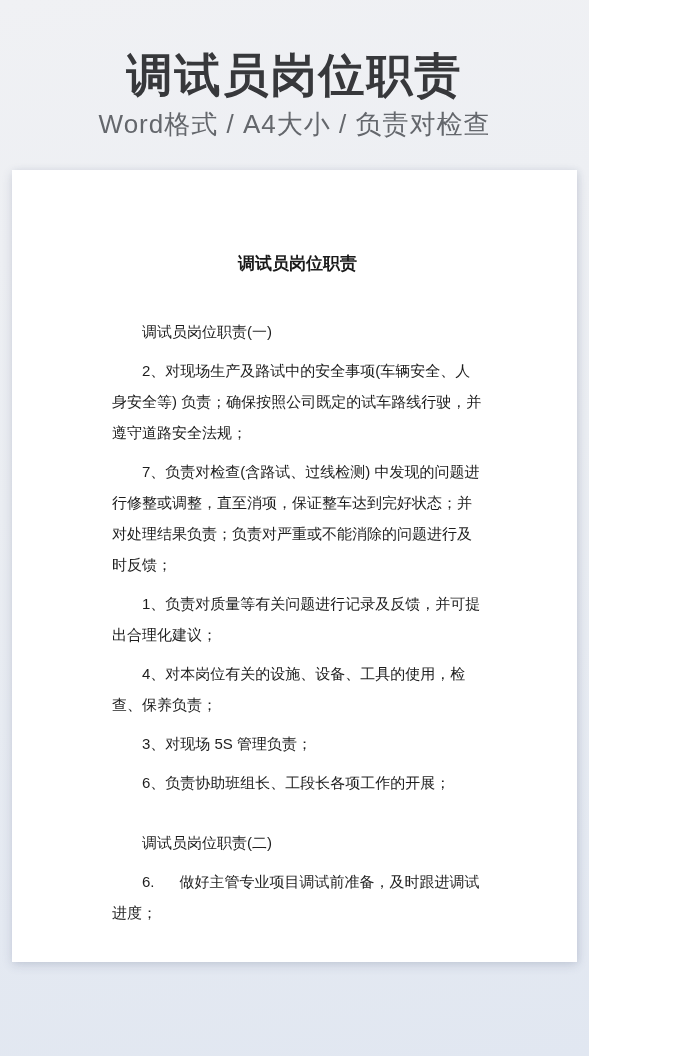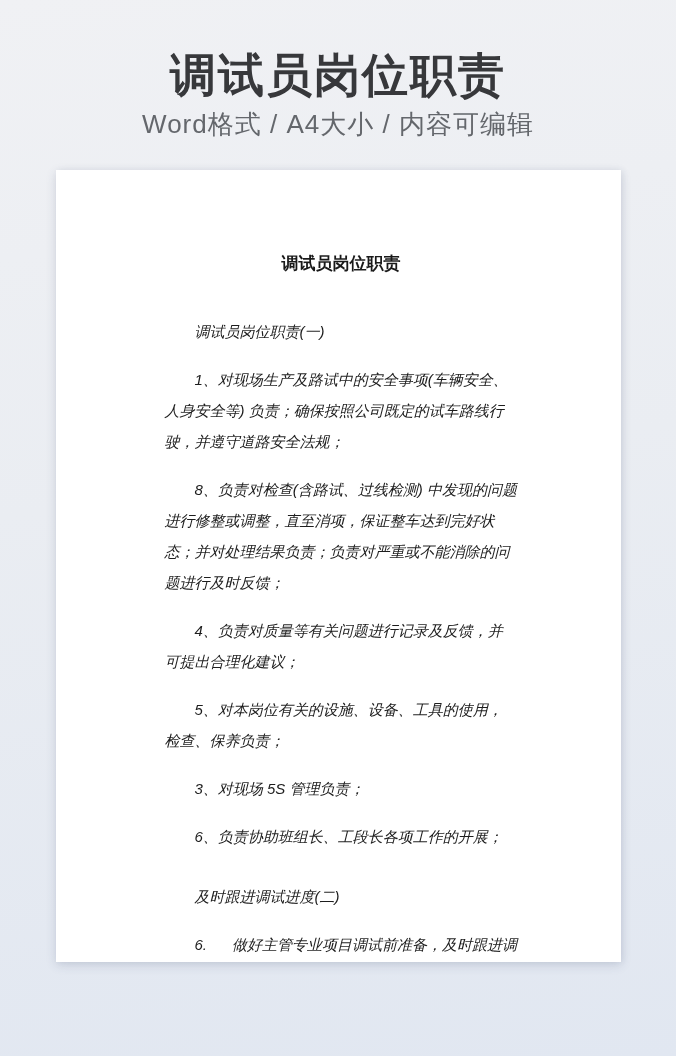--- a/index.html
+++ b/index.html
@@ -6,21 +6,21 @@
     margin: 0;
     padding: 0;
   }
   body {
     width: 676px;
     height: 1056px;
     font-family: "Liberation Sans", "DejaVu Sans", sans-serif;
     overflow: hidden;
   }
   .canvas {
-    width: 676px;
+    width: 589px;
     height: 1056px;
     background: linear-gradient(172deg, #f0f1f4 0%, #eaedf2 45%, #e1e7f1 100%);
   }
   .banner {
     text-align: center;
     padding-top: 52px;
   }
   .banner-title {
     font-size: 46px;
     font-weight: 800;
@@ -54,57 +54,56 @@
     line-height: 24px;
   }
   .doc-body {
     margin-top: 40px;
     font-size: 15px;
     font-weight: 500;
     color: #1d1d1d;
     line-height: 31px;
   }
   .para {
-    margin: 17px;
+    margin: 8px;
     text-indent: 2em;
     white-space: pre-wrap;
-    font-style: italic;
   }
   .section-gap {
     margin-top: 29px;
   }
 </style>
 </head>
 <body>
 
 <div class="canvas">
 
   <div class="banner">
     <div class="banner-title">调试员岗位职责</div>
-    <div class="banner-subtitle">Word格式 / A4大小 / 内容可编辑</div>
+    <div class="banner-subtitle">Word格式 / A4大小 / 负责对检查</div>
   </div>
 
   <div class="page">
 
     <div class="doc-title">调试员岗位职责</div>
 
     <div class="doc-body">
 
       <div>
         <p class="para">调试员岗位职责(一)</p>
-        <p class="para">1、对现场生产及路试中的安全事项(车辆安全、人身安全等) 负责；确保按照公司既定的试车路线行驶，并遵守道路安全法规；</p>
-        <p class="para">8、负责对检查(含路试、过线检测) 中发现的问题进行修整或调整，直至消项，保证整车达到完好状态；并对处理结果负责；负责对严重或不能消除的问题进行及时反馈；</p>
-        <p class="para">4、负责对质量等有关问题进行记录及反馈，并可提出合理化建议；</p>
-        <p class="para">5、对本岗位有关的设施、设备、工具的使用，检查、保养负责；</p>
+        <p class="para">2、对现场生产及路试中的安全事项(车辆安全、人身安全等) 负责；确保按照公司既定的试车路线行驶，并遵守道路安全法规；</p>
+        <p class="para">7、负责对检查(含路试、过线检测) 中发现的问题进行修整或调整，直至消项，保证整车达到完好状态；并对处理结果负责；负责对严重或不能消除的问题进行及时反馈；</p>
+        <p class="para">1、负责对质量等有关问题进行记录及反馈，并可提出合理化建议；</p>
+        <p class="para">4、对本岗位有关的设施、设备、工具的使用，检查、保养负责；</p>
         <p class="para">3、对现场 5S 管理负责；</p>
         <p class="para">6、负责协助班组长、工段长各项工作的开展；</p>
       </div>
 
       <div>
-        <p class="para section-gap">及时跟进调试进度(二)</p>
+        <p class="para section-gap">调试员岗位职责(二)</p>
         <p class="para">6.      做好主管专业项目调试前准备，及时跟进调试进度；</p>
 
       </div>
 
     </div>
   </div>
 
 </div>
 
 </body></html>

